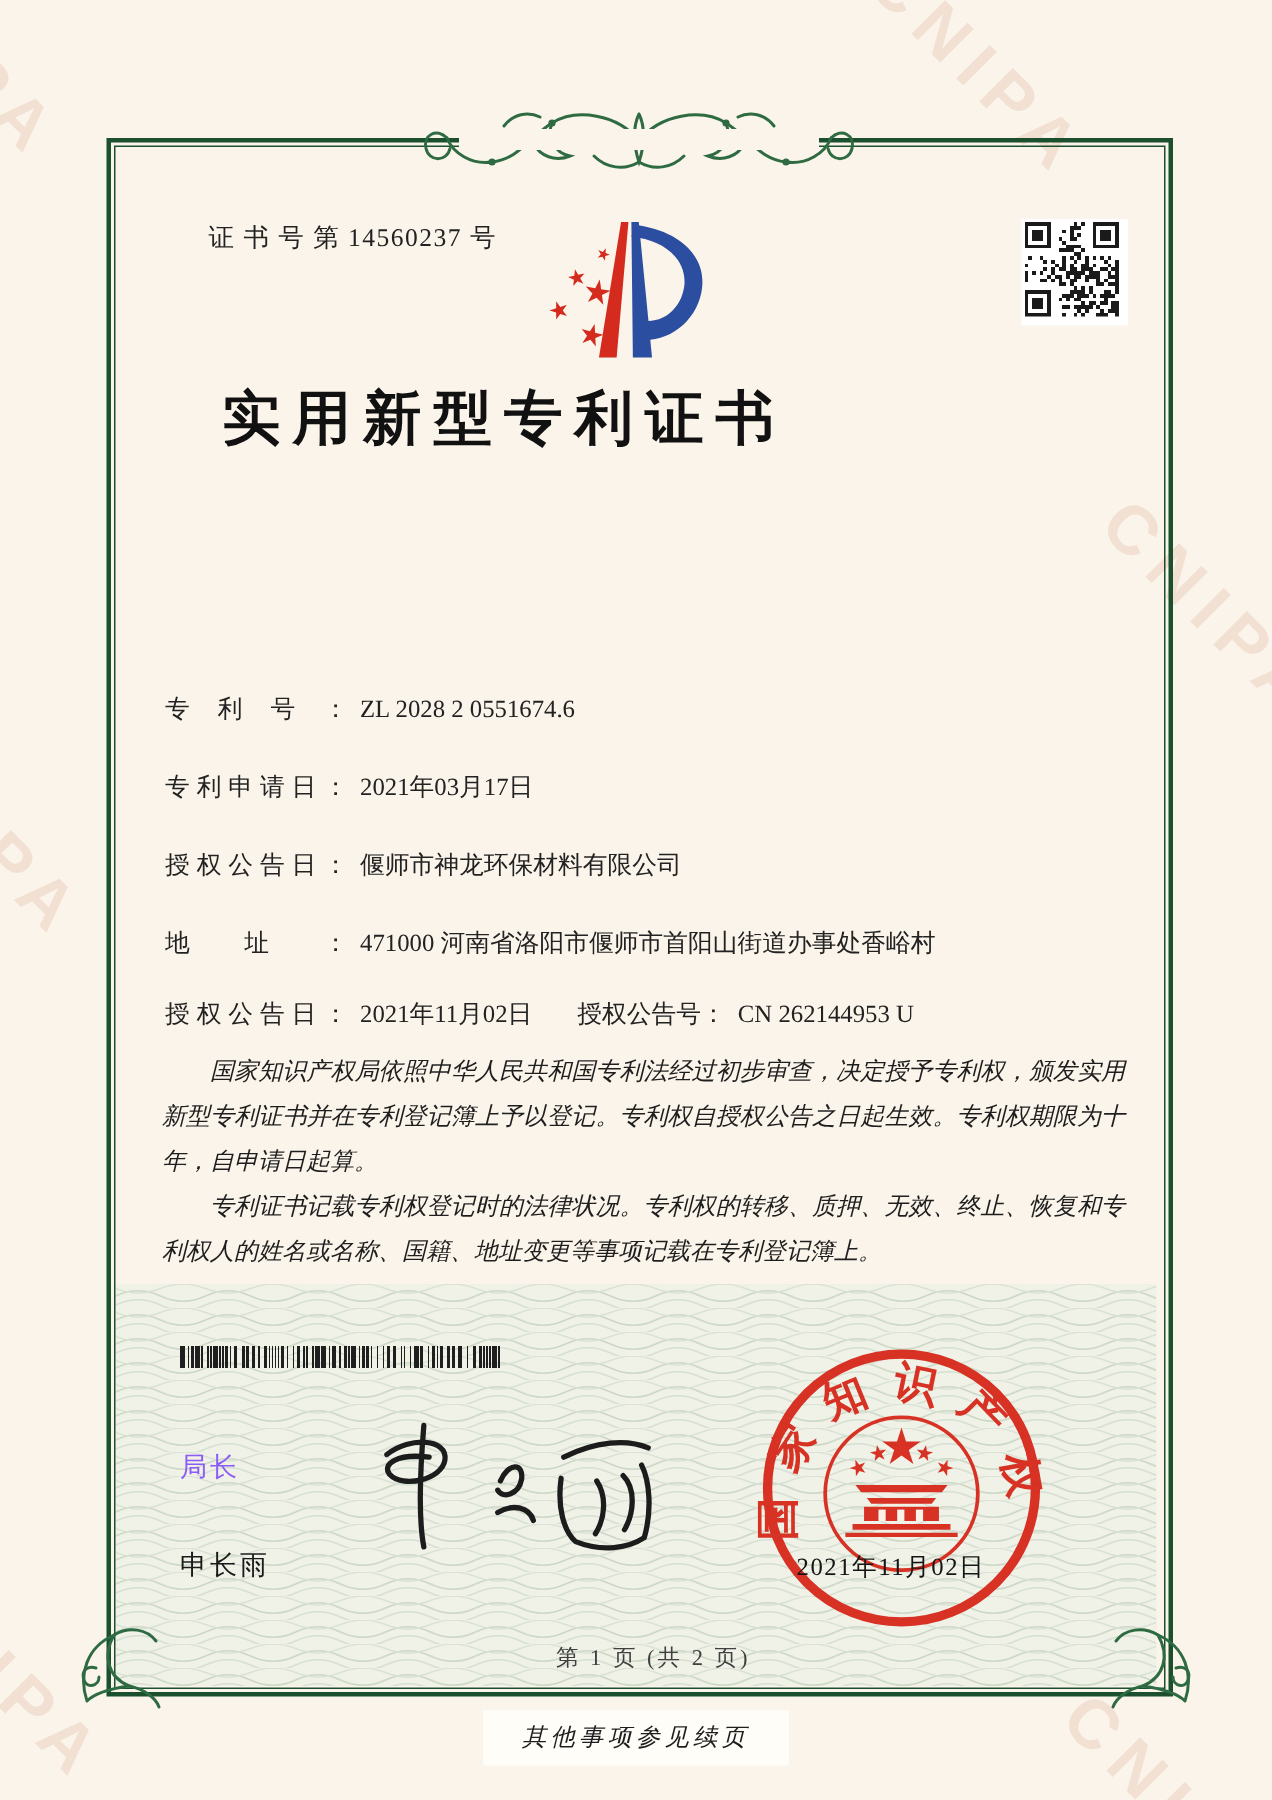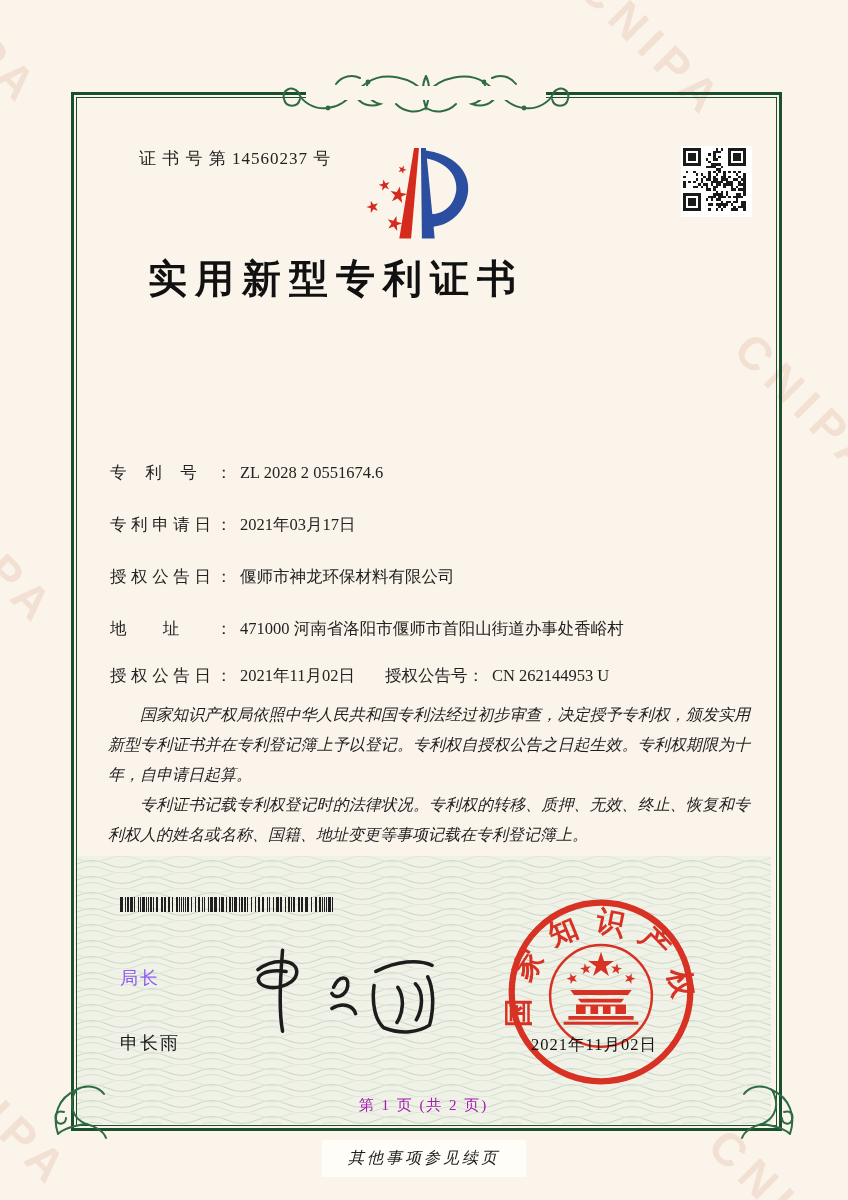--- a/index.html
+++ b/index.html
@@ -46,21 +46,21 @@
              font-family:"Liberation Sans","DejaVu Sans",sans-serif;letter-spacing:2px;}
   .sig-name{position:absolute;left:120px;top:1003px;font-size:18px;color:#1a1a1a;
             font-family:"Liberation Sans","DejaVu Sans",sans-serif;letter-spacing:2px;margin-top:28px;}
   .signature{position:absolute;left:228px;top:938px;width:220px;height:110px;}
 
   .seal{position:absolute;left:505px;top:896px;width:192px;height:192px;opacity:.95;}
   .seal-date{position:absolute;left:531px;top:1034px;width:180px;font-size:16.5px;color:#151515;
              letter-spacing:1px;white-space:nowrap;}
 
   .page-num{position:absolute;left:71px;top:1096px;width:705px;text-align:center;
-            font-size:15px;color:#a21caf;letter-spacing:2px;}
+            font-size:15px;color:#404040;letter-spacing:2px;padding-left:12px;}
 
   .cont-note{position:absolute;left:0;top:1140px;width:848px;text-align:center;text-decoration:underline;}
   .cont-note span{display:inline-block;background:#fffdf7;padding:8px 26px;font-size:16px;
                   color:#1e1e1e;font-style:italic;letter-spacing:3px;}
 </style>
 </head>
 <body>
 
 <div class="page">
 

